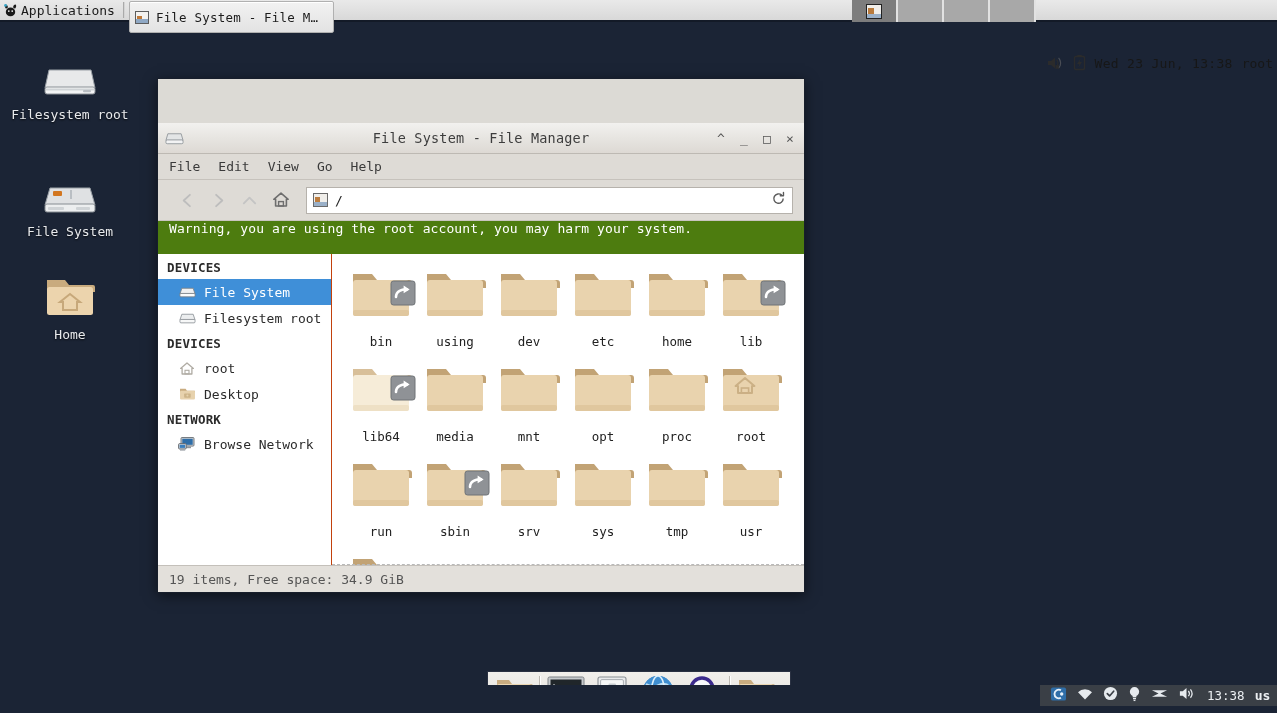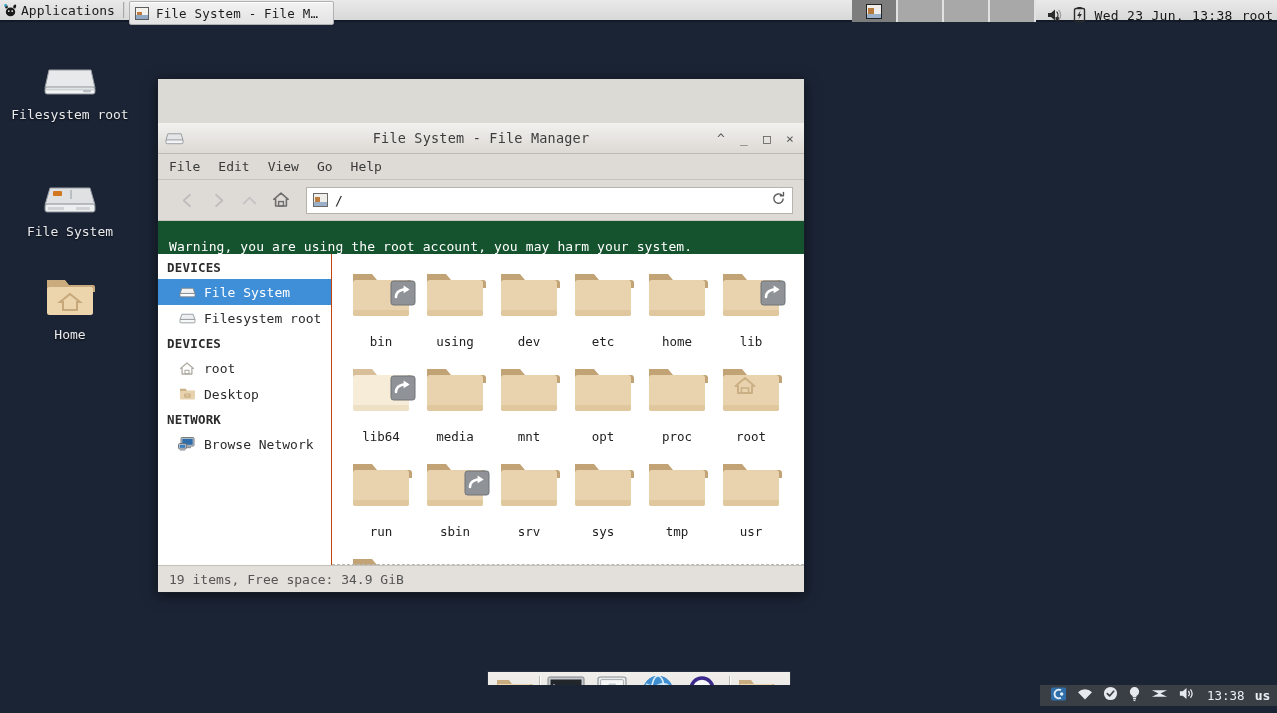--- a/index.html
+++ b/index.html
@@ -23,21 +23,21 @@
   }
   .apps-ico { width: 15px; height: 15px; position: relative; }
   .apps-ico svg { display:block; }
   .panel-sep {
     width: 2px; height: 16px; align-self: center; margin: 0 2px;
     background: linear-gradient(to right,#b5b5b5,#f3f3f3);
     border-left: 1px solid #aaa;
   }
   .task-btn {
     display: flex; align-items: center; gap: 7px;
-    height: 24px; margin: 1px 0 1px 2px; padding: 0 8px 0 5px;
+    height: 32px; margin: 1px 0 1px 2px; padding: 0 8px 0 5px;
     width: 205px;
     background: linear-gradient(to bottom,#f2f2f2,#e3e3e3);
     border: 1px solid #b0b0b0; border-radius: 2px;
     box-shadow: inset 0 1px 0 #fff;
     overflow: hidden; white-space: nowrap;
   }
   .task-btn .tlabel { font-size: 12.5px; color: #1c1c1c; letter-spacing: 0.2px;}
   .mini-win {
     width: 14px; height: 13px; flex: 0 0 14px;
     background: #f4f2ef; border: 1px solid #5d5d5d; position: relative;
@@ -57,21 +57,21 @@
     display:flex; align-items:center; justify-content:center;
   }
   .ws.active { background: #7d7d7d; }
   .ws .thumb {
     width: 16px; height: 15px; background: #f0eeea; border: 1px solid #222; position: relative;
   }
   .ws .thumb::before { content:''; position:absolute; left:1px; top:3px; width:6px; height:6px; background:#b87a3c; }
   .ws .thumb::after { content:''; position:absolute; left:0; bottom:0; right:0; height:4px; background:#9ab0c8; }
 
   .tray-right {
-    display: flex; align-items: center; gap: 9px; padding: 0 4px 0 10px; height: 30px;
+    display: flex; align-items: center; gap: 9px; padding: 0 4px 0 10px; height: 30px; margin-top: 48px;
   }
   .tray-right .clock { font-size: 13px; color: #171717; letter-spacing: 0.3px;}
   .tray-right .user  { font-size: 13px; color: #171717; }
 
   
   .desk-icon {
     position: absolute; width: 126px; text-align: center;
     color: #e8eaed; font-size: 13px; line-height: 17px;
   }
   .desk-icon .glyph { height: 52px; display:flex; align-items:flex-end; justify-content:center; margin-bottom: 6px;}
@@ -122,21 +122,21 @@
     display: flex; align-items: center; padding: 0 6px 0 6px; gap: 7px;
   }
   .pathbar .pico {
     width: 15px; height: 14px; background: #f0eeea; border: 1px solid #6a6a6a; position: relative; flex:0 0 15px;
   }
   .pathbar .pico::before { content:''; position:absolute; left:1px; top:3px; width:5px; height:5px; background:#bd7d3e; }
   .pathbar .pico::after  { content:''; position:absolute; left:0; bottom:0; right:0; height:4px; background:#9ab0c8; }
   .pathbar .ptext { font-size: 13px; color: #222; flex: 1; }
   .warning {
     height: 33px; flex: 0 0 33px;
-    background: #14532d; color: #fff; display: flex; align-items: flex-end;
+    background: #4d7c0f; color: #fff; display: flex; align-items: flex-start;
     padding-left: 11px; font-size: 13px; letter-spacing: .1px;
   }
   .body-row { flex: 1; display: flex; min-height: 0; background: #fff; }
 
   .sidebar {
     width: 174px; flex: 0 0 174px; background: #fff;
     border-right: 1px solid #c2410c; padding-top: 1px; overflow: hidden;
   }
   .side-head {
     font-size: 12.5px; font-weight: bold; color: #2c2c2c;

